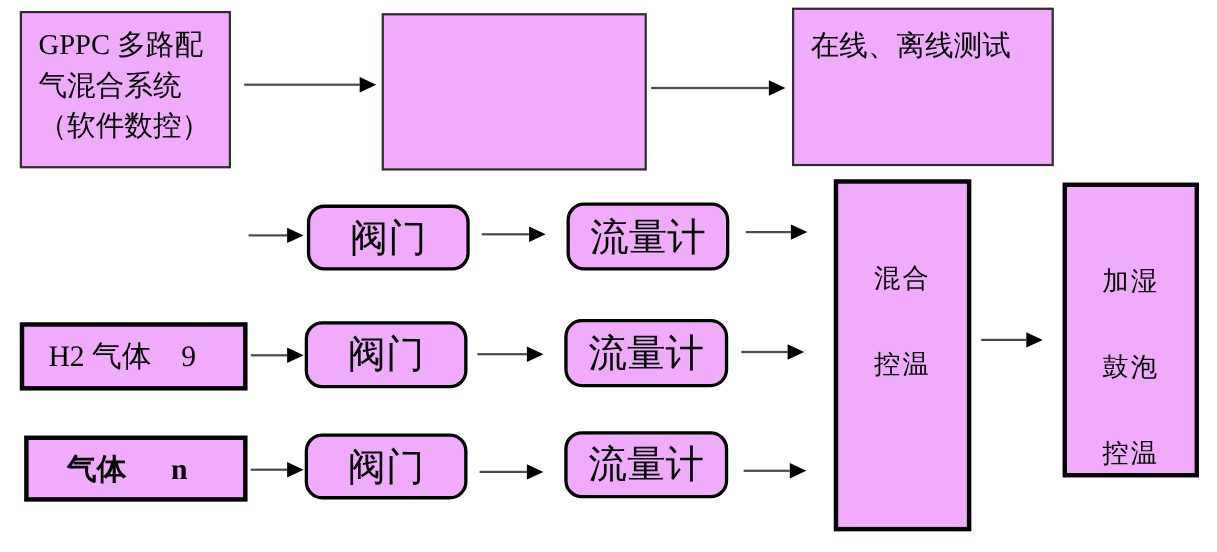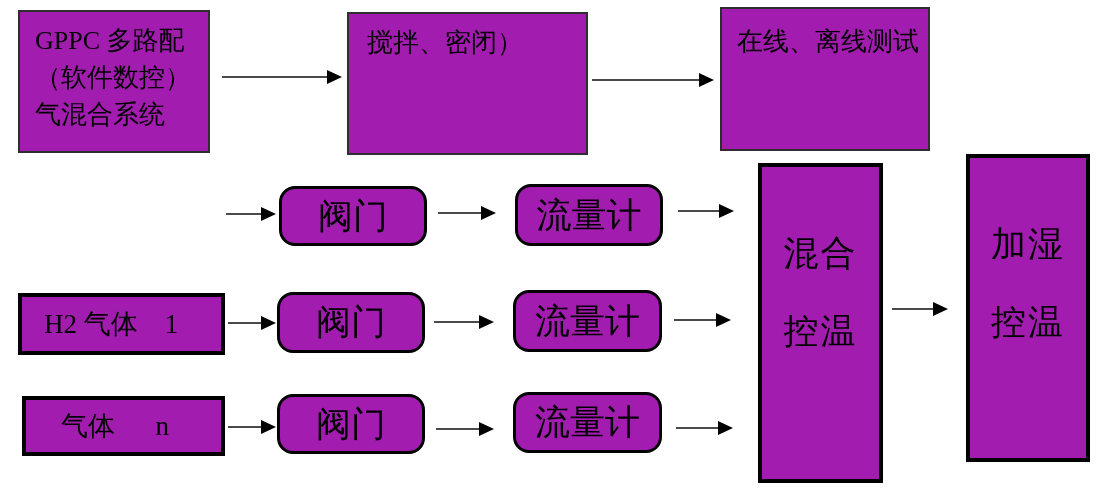--- a/index.html
+++ b/index.html
@@ -7,47 +7,47 @@
     position:relative;
     width:1106px;height:502px;
     background:#ffffff;
     color:#000000;
     font-family:"Liberation Serif","DejaVu Serif",serif;
     overflow:hidden;
   }
   .box{
     position:absolute;
     box-sizing:border-box;
-    background:#a21caf;
+    background:#f0abfc;
   }
   .thin{border:2px solid #2e2e2e;}
   .mid{border:3px solid #000000;}
   .thick{border:4px solid #000000;}
   .topbox{
     font-size:26px;
     line-height:37px;
     padding:10px 4px 0 15px;
   }
   .srcbox{
     display:flex;
     align-items:center;
     font-size:27px;
     white-space:pre;
     padding-left:22px;
   }
-  .srcbox.indent{padding-left:35px;}
+  .srcbox.indent{padding-left:35px;font-weight:bold;}
   .centerbox{
     display:flex;
     align-items:center;
     justify-content:center;
     font-size:35px;
     border-radius:16px;
   }
   .tallbox{
-    font-size:35px;
+    font-size:24px;
     text-align:center;
     padding-top:72px;
   }
   .tallbox .tline{
     height:30px;
     line-height:30px;
     margin-bottom:48px;
     letter-spacing:2px;
   }
   .arrow{
@@ -66,48 +66,47 @@
     border-bottom:7px solid transparent;
   }
 </style>
 </head>
 <body>
 
 <div class="canvas">
 
   <div class="box thin topbox" style="left:18px;top:10px;width:192px;height:143px;">
     <div>GPPC 多路配</div>
+    <div>气混合系统</div>
     <div>（软件数控）</div>
-    <div>气混合系统</div>
   </div>
 
   <div class="arrow" style="left:222px;top:76px;width:105px;"></div>
 
   <div class="box thin topbox" style="left:347px;top:12px;width:241px;height:143px;padding-left:18px;">
-    <div>搅拌、密闭）</div>
   </div>
 
   <div class="arrow" style="left:592px;top:79px;width:107px;"></div>
 
-  <div class="box thin topbox" style="left:720px;top:7px;width:210px;height:144px;padding-top:14px;">
+  <div class="box thin topbox" style="left:720px;top:7px;width:238px;height:144px;padding-top:14px;">
     <div>在线、离线测试</div>
   </div>
 
   <div class="arrow" style="left:226px;top:213px;width:35px;"></div>
   <div class="box mid centerbox" style="left:279px;top:186px;width:148px;height:60px;">
     <span>阀门</span>
   </div>
   <div class="arrow" style="left:438px;top:212px;width:43px;"></div>
   <div class="box mid centerbox" style="left:515px;top:184px;width:148px;height:62px;">
     <span>流量计</span>
   </div>
   <div class="arrow" style="left:678px;top:210px;width:41px;"></div>
 
   <div class="box thick srcbox" style="left:18px;top:293px;width:207px;height:62px;">
-    <span>H2 气体    1</span>
+    <span>H2 气体    9</span>
   </div>
   <div class="arrow" style="left:228px;top:322px;width:33px;"></div>
   <div class="box mid centerbox" style="left:277px;top:292px;width:148px;height:61px;">
     <span>阀门</span>
   </div>
   <div class="arrow" style="left:434px;top:321px;width:45px;"></div>
   <div class="box mid centerbox" style="left:513px;top:290px;width:149px;height:62px;">
     <span>流量计</span>
   </div>
   <div class="arrow" style="left:674px;top:319px;width:42px;"></div>
@@ -125,18 +124,19 @@
   </div>
   <div class="arrow" style="left:676px;top:427px;width:42px;"></div>
 
   <div class="box thick tallbox" style="left:758px;top:163px;width:125px;height:320px;">
     <div class="tline">混合</div>
     <div class="tline">控温</div>
   </div>
 
   <div class="arrow" style="left:892px;top:308px;width:41px;"></div>
 
-  <div class="box thick tallbox" style="left:966px;top:154px;width:124px;height:308px;">
+  <div class="box thick tallbox" style="left:966px;top:166px;width:124px;height:268px;">
     <div class="tline">加湿</div>
+    <div class="tline">鼓泡</div>
     <div class="tline">控温</div>
   </div>
 
 </div>
 
 </body></html>

